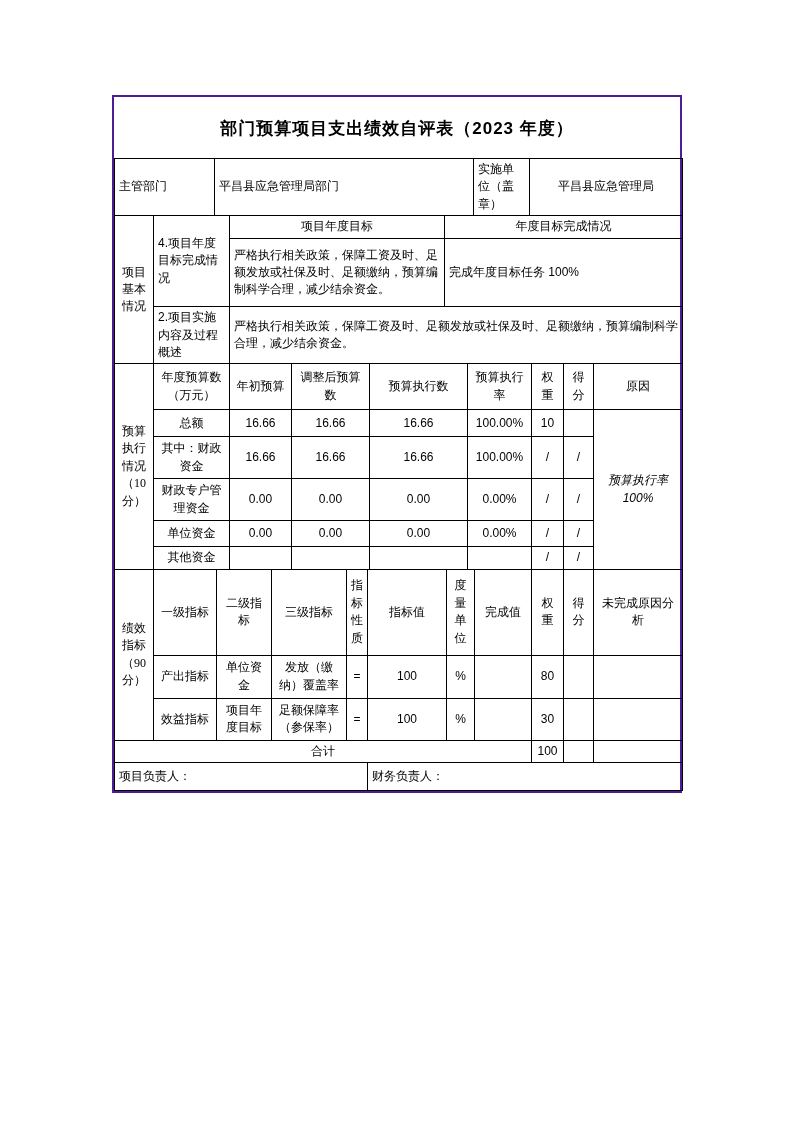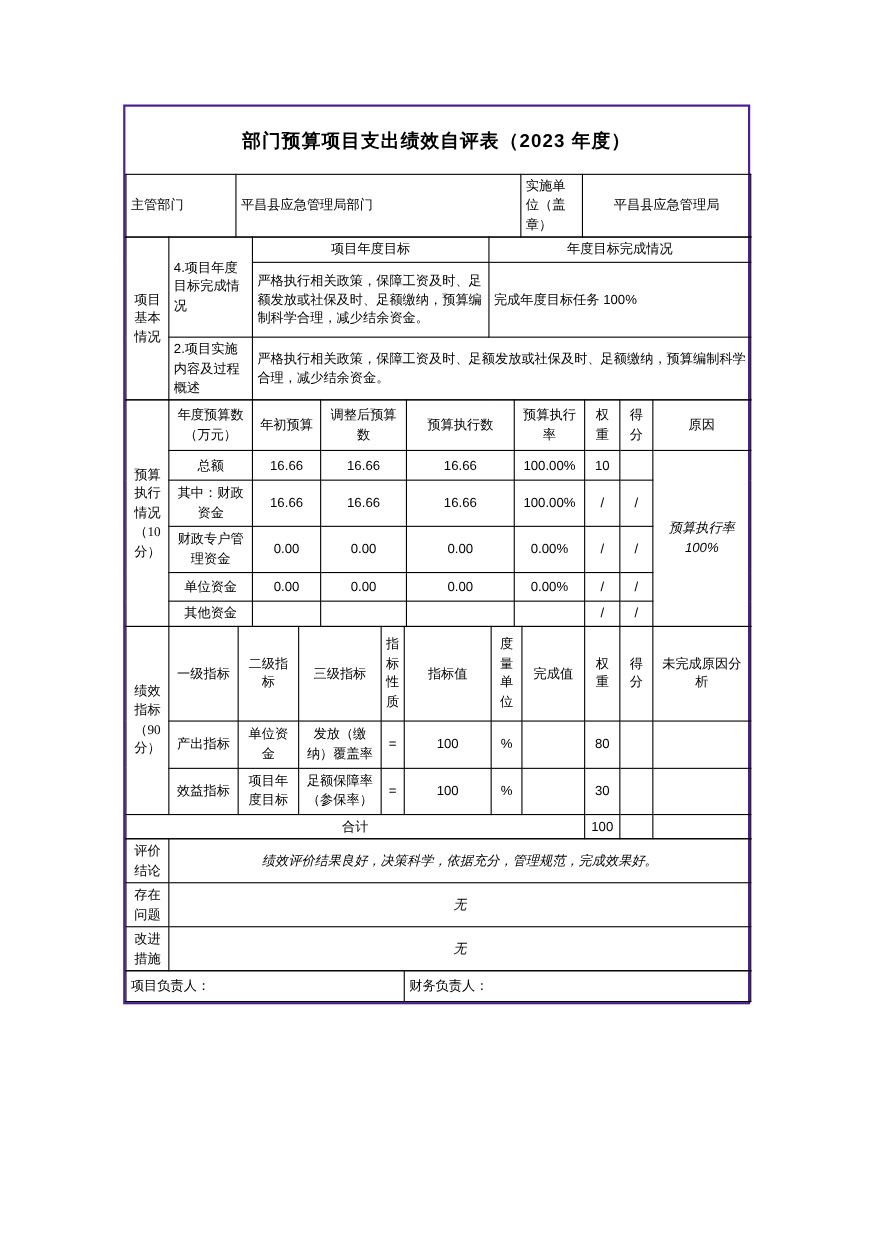--- a/index.html
+++ b/index.html
@@ -219,43 +219,20 @@
       </tr>
       <tr style="height:21px">
         <td colspan="8">合计</td>
         <td>100</td>
         <td></td>
         <td></td>
       </tr>
     </tbody>
       </table>
 
-    <table>
-      <colgroup>
-          <col style="width:39px">
-          <col style="width:529px">
-        </colgroup>
-      <tbody>
-          <tr style="height:40px">
-        <td class="vlab">评价
-结论</td>
-        <td class="italic">绩效评价结果良好，决策科学，依据充分，管理规范，完成效果好。</td>
-      </tr>
-      <tr style="height:40px">
-        <td class="vlab">存在
-问题</td>
-        <td class="italic">无</td>
-      </tr>
-      <tr style="height:40px">
-        <td class="vlab">改进
-措施</td>
-        <td class="italic">无</td>
-      </tr>
-    </tbody>
-      </table>
 
     <table>
       <colgroup>
           <col style="width:253px">
           <col style="width:315px">
         </colgroup>
       <tbody>
           <tr style="height:28px">
         <td class="left">项目负责人：</td>
         <td class="left">财务负责人：</td>

